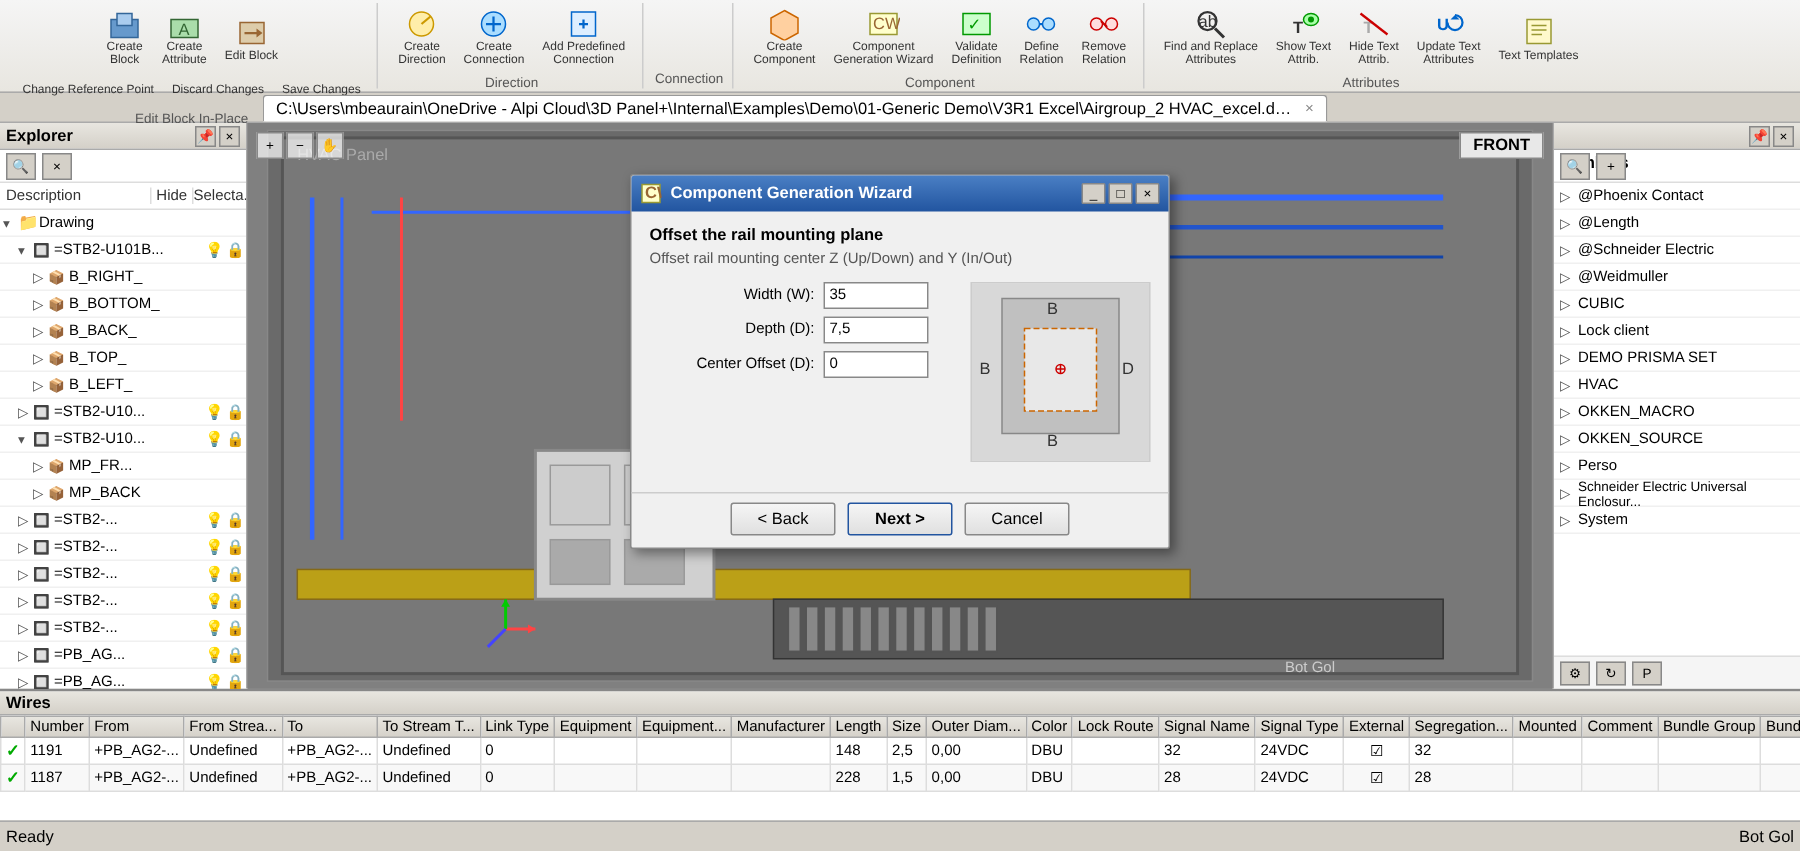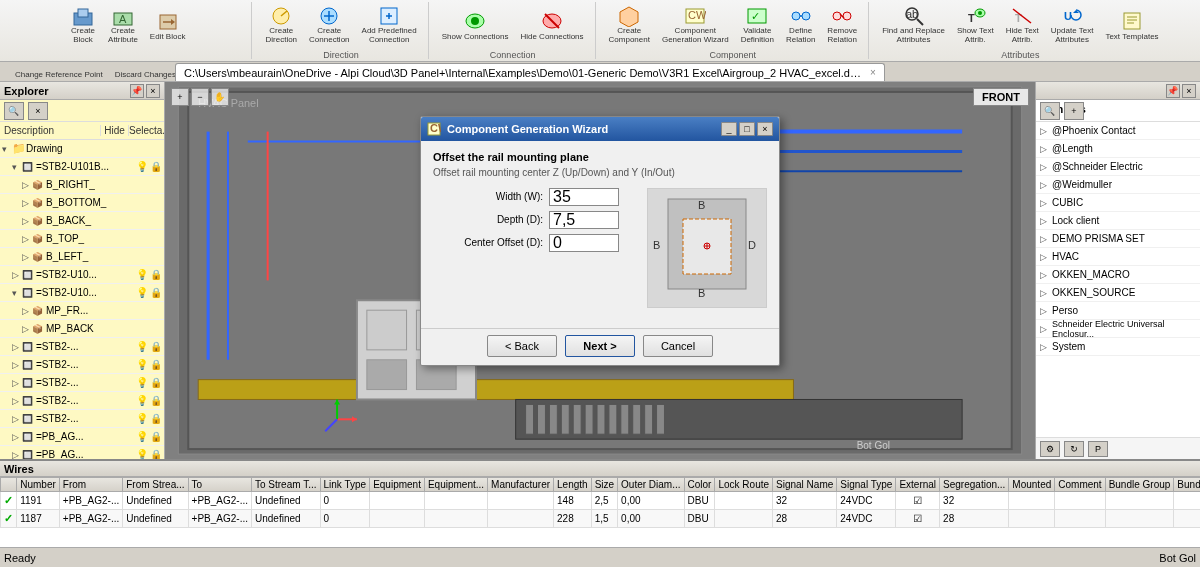--- a/index.html
+++ b/index.html
@@ -88,21 +88,21 @@
 
     
     #main-area {
       display: flex;
       height: calc(567px - 62px - 20px - 20px - 88px);
     }
 
     
     #explorer-panel {
       width: 165px;
-      background: #fef9c3;
+      background: #ffffff;
       border-right: 1px solid #aaa;
       display: flex;
       flex-direction: column;
       overflow: hidden;
     }
     #explorer-header {
       background: linear-gradient(to bottom, #e8e6e0, #d4d0c8);
       border-bottom: 1px solid #aaa;
       padding: 2px 4px;
       display: flex;
@@ -320,21 +320,21 @@
       margin-bottom: 5px;
       gap: 6px;
     }
     .dialog-field-label { width: 110px; font-size: 10px; text-align: right; }
     .dialog-field-input {
       width: 70px;
       height: 18px;
       border: 1px solid #888;
       background: white;
       padding: 0 3px;
-      font-size: 16px;
+      font-size: 10px;
     }
     #dialog-preview {
       width: 120px;
       height: 120px;
       border: 1px solid #ccc;
       background: #e8e8e8;
       margin-left: 12px;
       display: flex;
       align-items: center;
       justify-content: center;
@@ -448,21 +448,21 @@
         <div class="icon-box">
           <svg width="22" height="22">
               <rect x="3" y="5" width="16" height="14" fill="#ddccaa" stroke="#996633" stroke-width="1"></rect>
               <line x1="6" y1="12" x2="16" y2="12" stroke="#996633" stroke-width="1.5"></line>
               <polygon points="14,9 18,12 14,15" fill="#996633"></polygon>
             </svg>
         </div>
         <span class="toolbar-btn-label">Edit Block</span>
       </button>
     </div>
-    <div class="toolbar-buttons" style="margin-top:17px;">
+    <div class="toolbar-buttons" style="margin-top:2px;">
       <button class="toolbar-btn" style="height:20px;">
         <span class="toolbar-btn-label" style="font-size:8px;">Change Reference Point</span>
       </button>
       <button class="toolbar-btn" style="height:20px;">
         <span class="toolbar-btn-label" style="font-size:8px;">Discard Changes</span>
       </button>
       <button class="toolbar-btn" style="height:20px;">
         <span class="toolbar-btn-label" style="font-size:8px;">Save Changes</span>
       </button>
     </div>
@@ -498,40 +498,20 @@
               <line x1="11" y1="8" x2="11" y2="14" stroke="#0066cc" stroke-width="1.5"></line>
             </svg>
         </div>
         <span class="toolbar-btn-label">Add Predefined<br>Connection</span>
       </button>
     </div>
     <span class="toolbar-group-label">Direction</span>
   </div>
 
   <div class="toolbar-group">
-    <div class="toolbar-buttons">
-      <button class="toolbar-btn">
-        <div class="icon-box">
-          <svg width="22" height="22">
-              <ellipse cx="11" cy="11" rx="9" ry="7" fill="#aaffaa" stroke="#009900" stroke-width="1"></ellipse>
-              <ellipse cx="11" cy="11" rx="4" ry="4" fill="#009900"></ellipse>
-            </svg>
-        </div>
-        <span class="toolbar-btn-label">Show Connections</span>
-      </button>
-      <button class="toolbar-btn">
-        <div class="icon-box">
-          <svg width="22" height="22">
-              <ellipse cx="11" cy="11" rx="9" ry="7" fill="#ffaaaa" stroke="#cc0000" stroke-width="1"></ellipse>
-              <line x1="4" y1="4" x2="18" y2="18" stroke="#cc0000" stroke-width="2"></line>
-            </svg>
-        </div>
-        <span class="toolbar-btn-label">Hide Connections</span>
-      </button>
-    </div>
     <span class="toolbar-group-label">Connection</span>
   </div>
 
   <div class="toolbar-group">
     <div class="toolbar-buttons">
       <button class="toolbar-btn">
         <div class="icon-box">
           <svg width="22" height="22">
               <polygon points="11,2 20,7 20,17 11,22 2,17 2,7" fill="#ffd0a0" stroke="#cc6600" stroke-width="1"></polygon>
             </svg>

